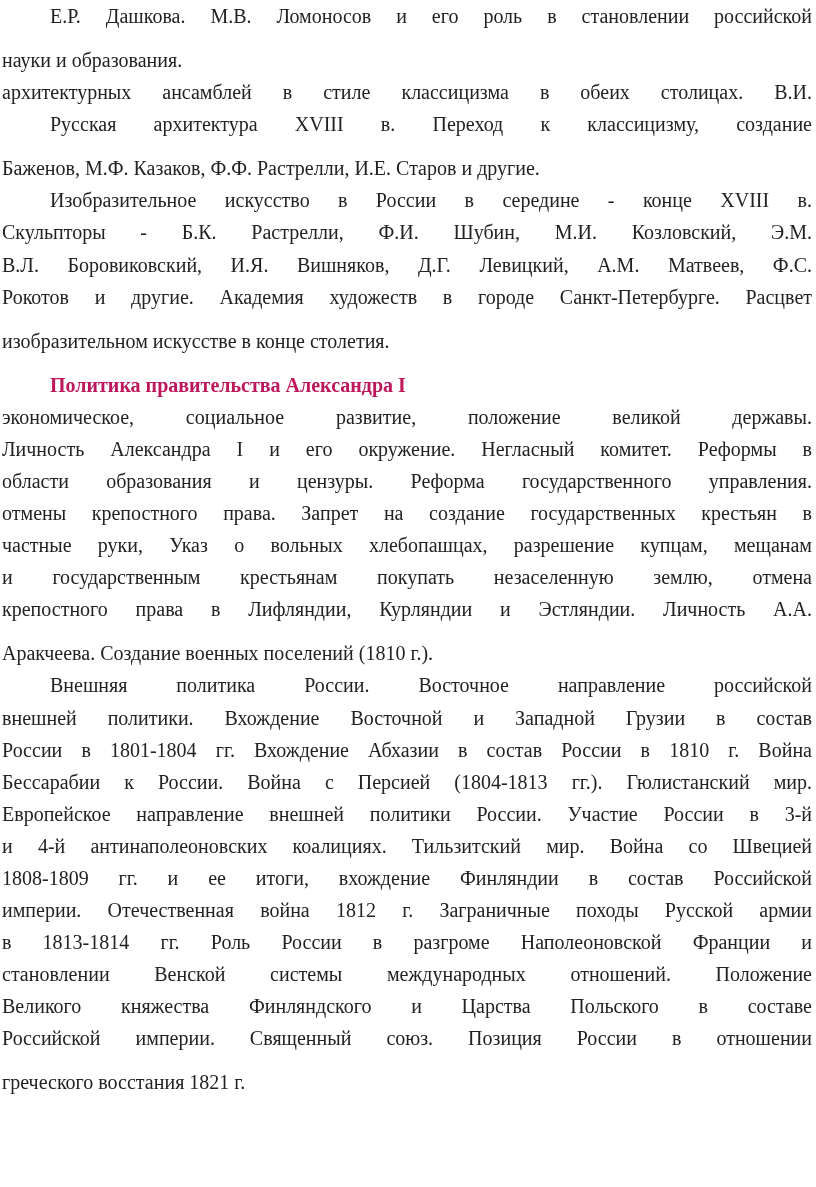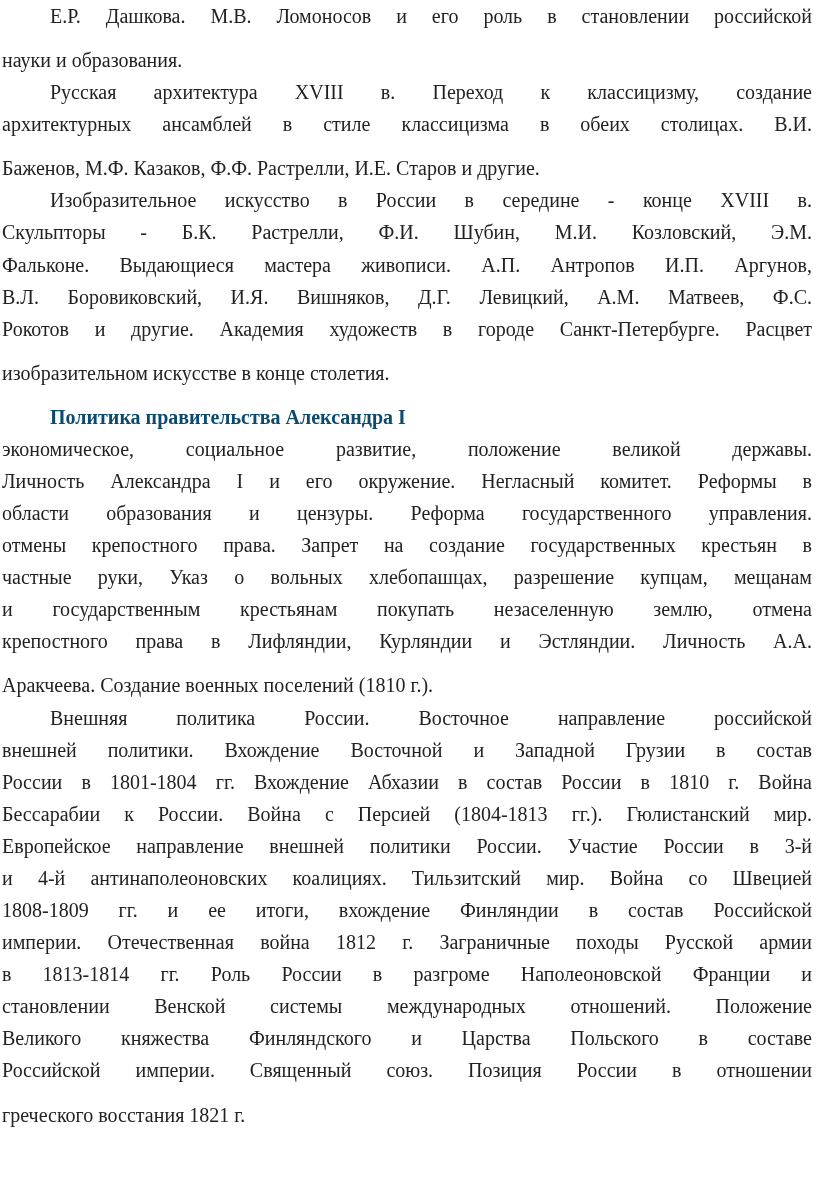--- a/index.html
+++ b/index.html
@@ -51,34 +51,33 @@
 </head>
 <body style="background: rgb(255, 255, 255);">
 
 <div class="page">
   <div class="doc-text" style="color: rgb(34, 34, 34);">
       <div class="paragraph">
         <div class="line first">Е.Р. Дашкова. М.В. Ломоносов и его роль в становлении российской</div>
         <div class="line last">науки и образования.</div>
       </div>
       <div class="paragraph">
+        <div class="line">архитектурных ансамблей в стиле классицизма в обеих столицах. В.И.</div>
         <div class="line first">Русская архитектура XVIII в. Переход к классицизму, создание</div>
-        <div class="line">архитектурных ансамблей в стиле классицизма в обеих столицах. В.И.</div>
         <div class="line last">Баженов, М.Ф. Казаков, Ф.Ф. Растрелли, И.Е. Старов и другие.</div>
       </div>
       <div class="paragraph">
         <div class="line first">Изобразительное искусство в России в середине - конце XVIII в.</div>
         <div class="line">Скульпторы - Б.К. Растрелли, Ф.И. Шубин, М.И. Козловский, Э.М.</div>
-        <div class="line">Фальконе. Выдающиеся мастера живописи. А.П. Антропов И.П. Аргунов,</div>
         <div class="line">В.Л. Боровиковский, И.Я. Вишняков, Д.Г. Левицкий, А.М. Матвеев, Ф.С.</div>
         <div class="line">Рокотов и другие. Академия художеств в городе Санкт-Петербурге. Расцвет</div>
         <div class="line last">изобразительном искусстве в конце столетия.</div>
       </div>
       <div class="paragraph heading">
-        <div class="line first last" style="color: #0c4a6e;">Политика правительства Александра I</div>
+        <div class="line first last" style="color: #be185d;">Политика правительства Александра I</div>
       </div>
       <div class="paragraph">
         <div class="line">экономическое, социальное развитие, положение великой державы.</div>
         <div class="line">Личность Александра I и его окружение. Негласный комитет. Реформы в</div>
         <div class="line">области образования и цензуры. Реформа государственного управления.</div>
         <div class="line">отмены крепостного права. Запрет на создание государственных крестьян в</div>
         <div class="line">частные руки, Указ о вольных хлебопашцах, разрешение купцам, мещанам</div>
         <div class="line">и государственным крестьянам покупать незаселенную землю, отмена</div>
         <div class="line">крепостного права в Лифляндии, Курляндии и Эстляндии. Личность А.А.</div>
         <div class="line last">Аракчеева. Создание военных поселений (1810 г.).</div>

